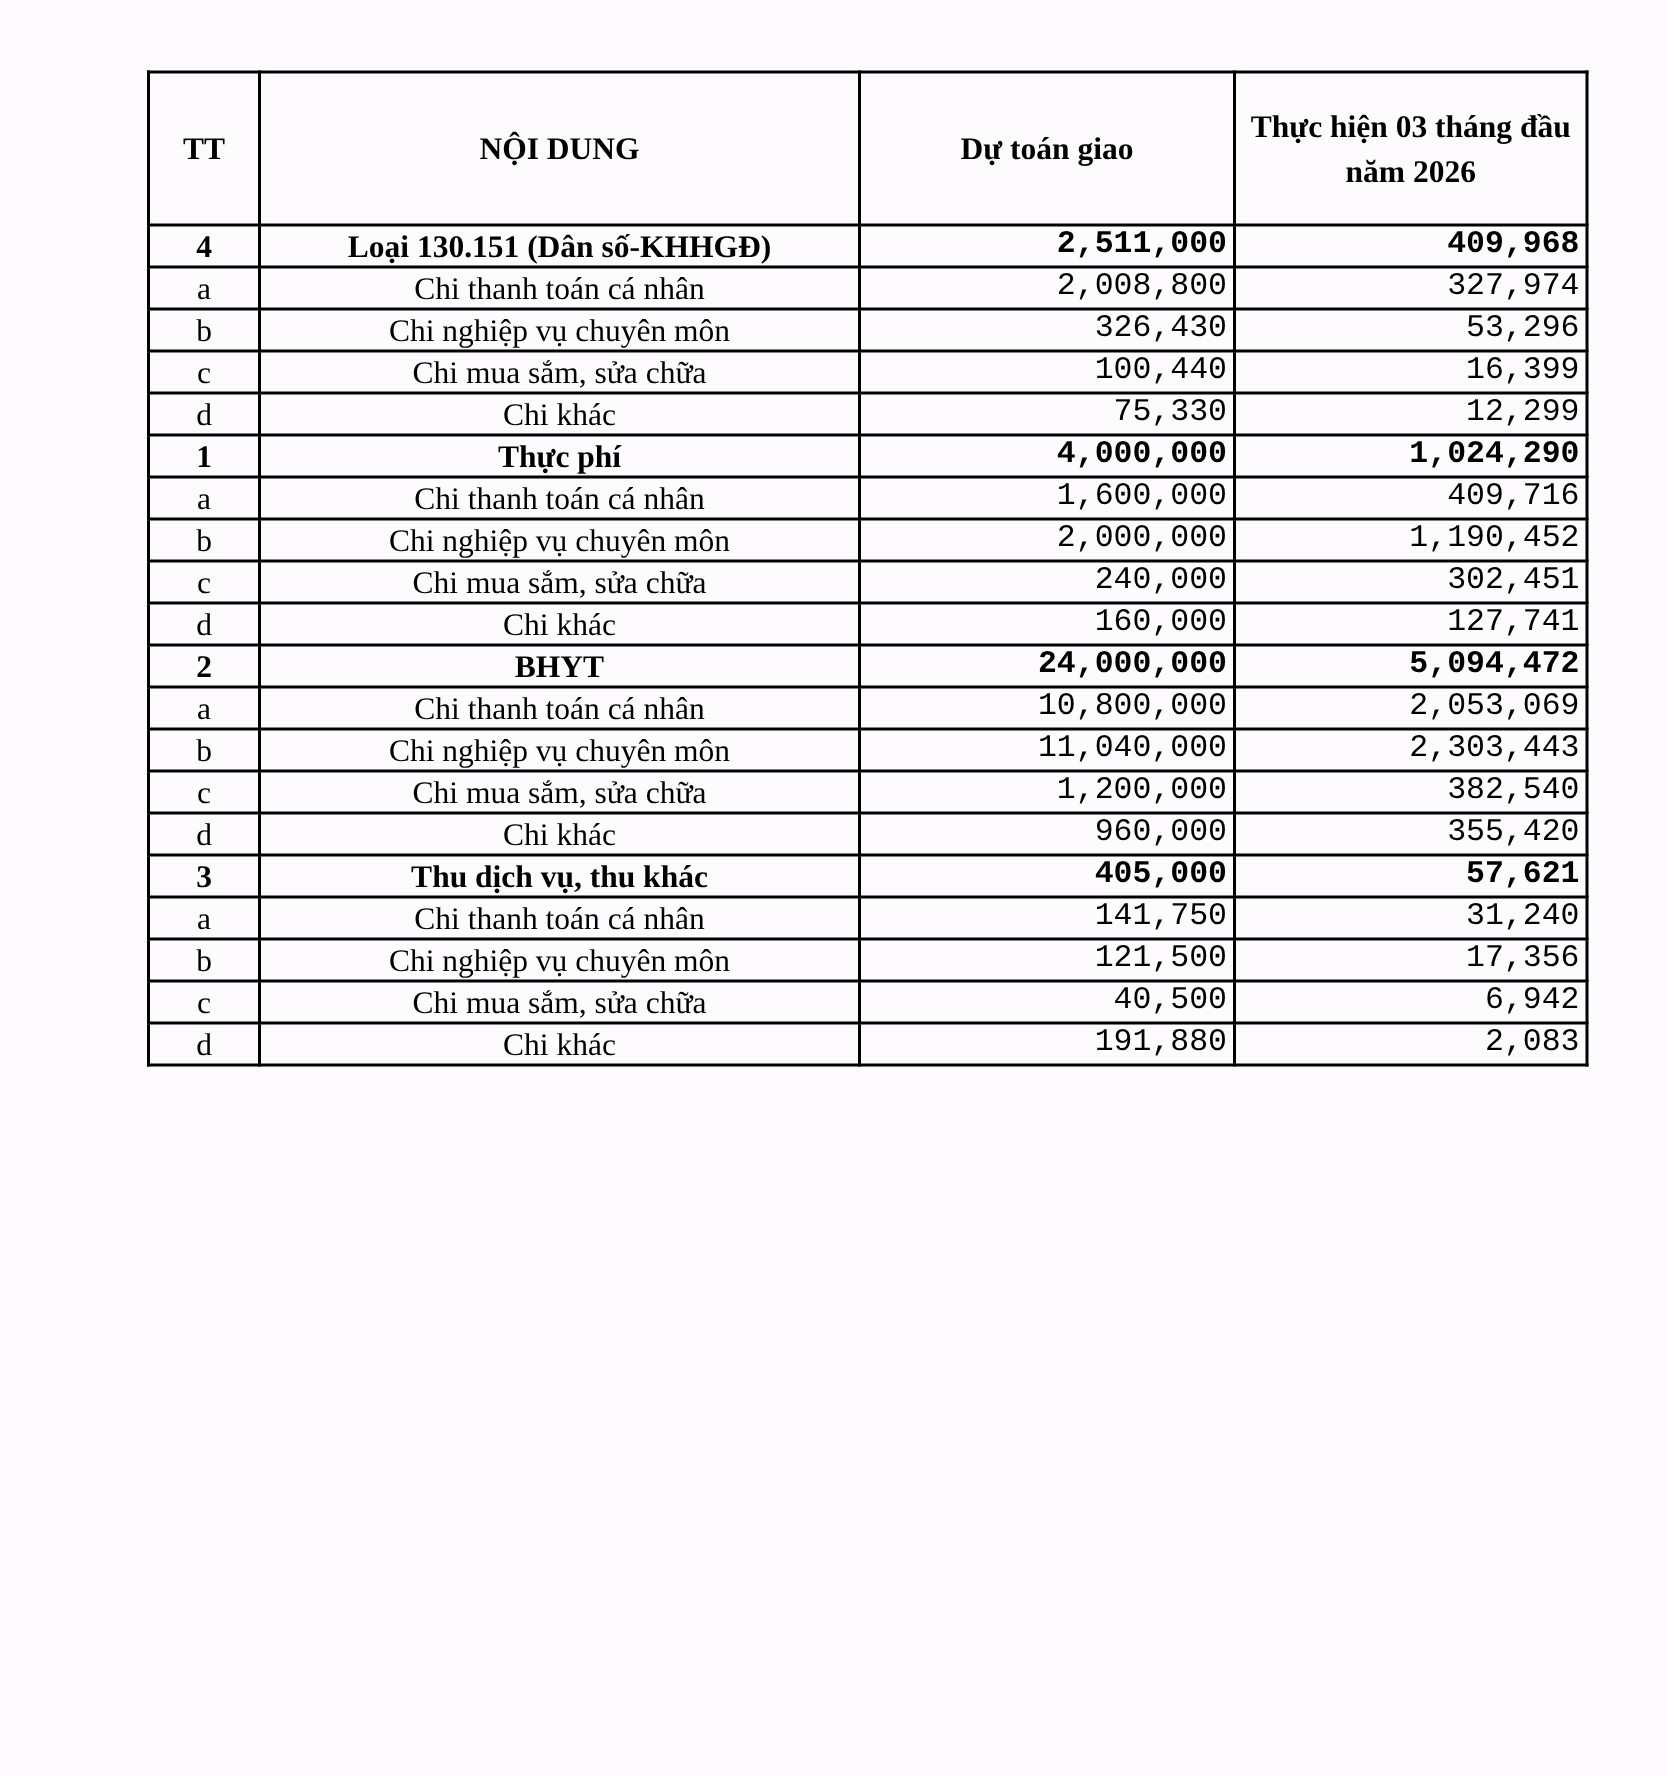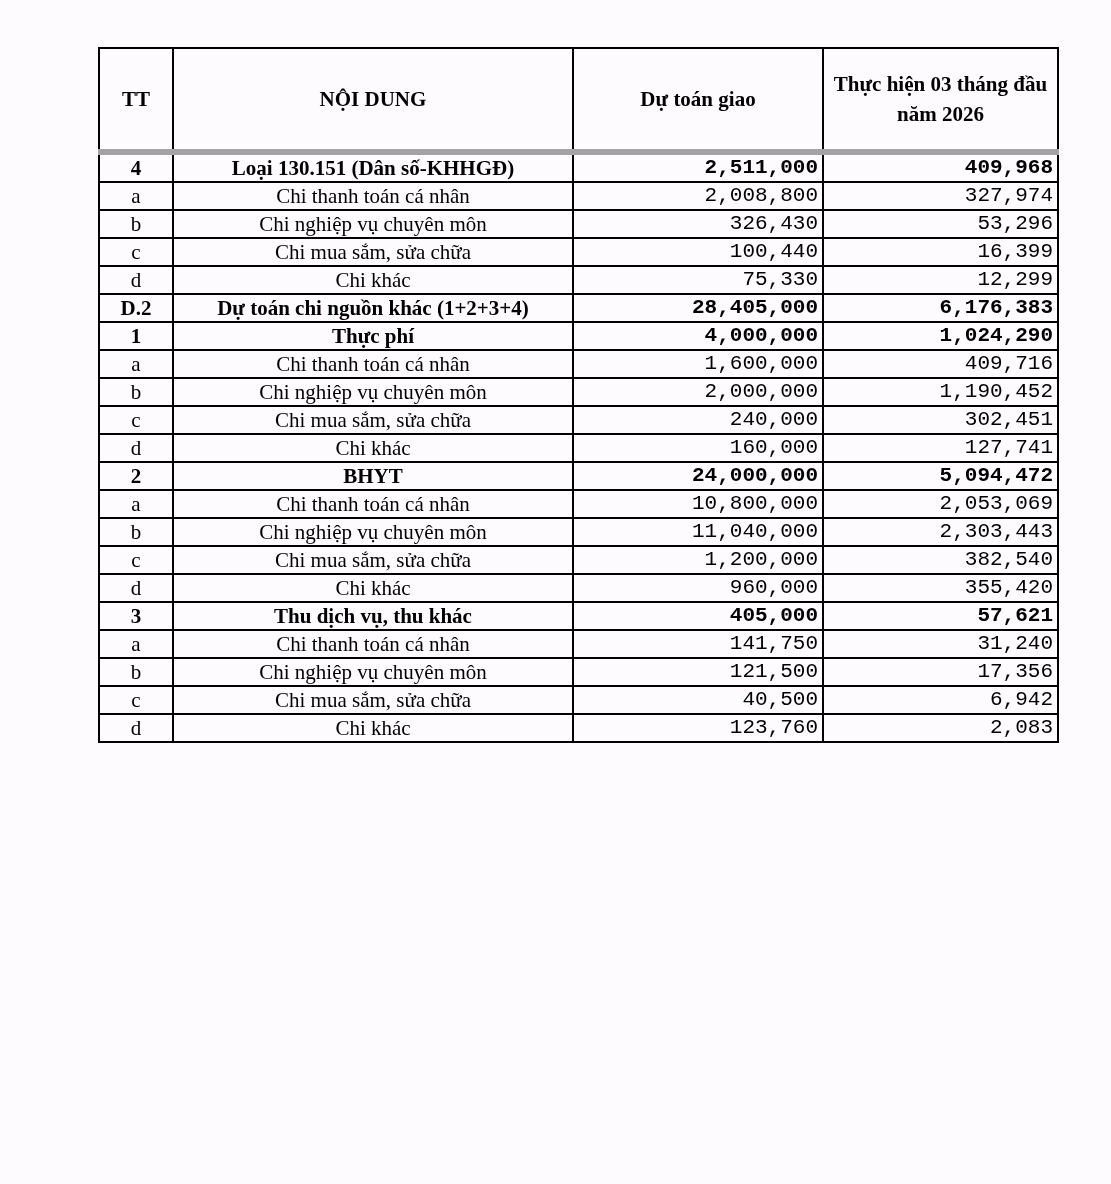--- a/index.html
+++ b/index.html
@@ -36,21 +36,21 @@
       overflow: hidden;
     }
     table.budget thead th {
       height: 100px;
       line-height: 30px;
       font-weight: bold;
       text-align: center;
       vertical-align: middle;
       white-space: normal;
     }
-    table.budget thead tr { border-bottom: 6px solid #a3a3a3; }
+    table.budget thead tr { border-bottom: 1px solid #a3a3a3; }
     td.tt { text-align: center; }
     td.nd { text-align: center; padding-left: 4px; }
     td.num { text-align: right; padding-right: 3px; font-family: Liberation Mono, monospace; }
     tr.bold td { font-weight: bold; }
   </style>
 </head>
 <body>
 
 <table class="budget">
   <colgroup>
@@ -90,26 +90,20 @@
         <td class="tt">c</td>
         <td class="nd">Chi mua sắm, sửa chữa</td>
         <td class="num">100,440</td>
         <td class="num">16,399</td>
       </tr>
       <tr>
         <td class="tt">d</td>
         <td class="nd">Chi khác</td>
         <td class="num">75,330</td>
         <td class="num">12,299</td>
-      </tr>
-      <tr class="bold">
-        <td class="tt">D.2</td>
-        <td class="nd">Dự toán chi nguồn khác (1+2+3+4)</td>
-        <td class="num">28,405,000</td>
-        <td class="num">6,176,383</td>
       </tr>
       <tr class="bold">
         <td class="tt">1</td>
         <td class="nd">Thực phí</td>
         <td class="num">4,000,000</td>
         <td class="num">1,024,290</td>
       </tr>
       <tr>
         <td class="tt">a</td>
         <td class="nd">Chi thanh toán cá nhân</td>
@@ -184,17 +178,17 @@
       </tr>
       <tr>
         <td class="tt">c</td>
         <td class="nd">Chi mua sắm, sửa chữa</td>
         <td class="num">40,500</td>
         <td class="num">6,942</td>
       </tr>
       <tr>
         <td class="tt">d</td>
         <td class="nd">Chi khác</td>
-        <td class="num">123,760</td>
+        <td class="num">191,880</td>
         <td class="num">2,083</td>
       </tr>
     </tbody>
 </table>
 
 </body></html>

